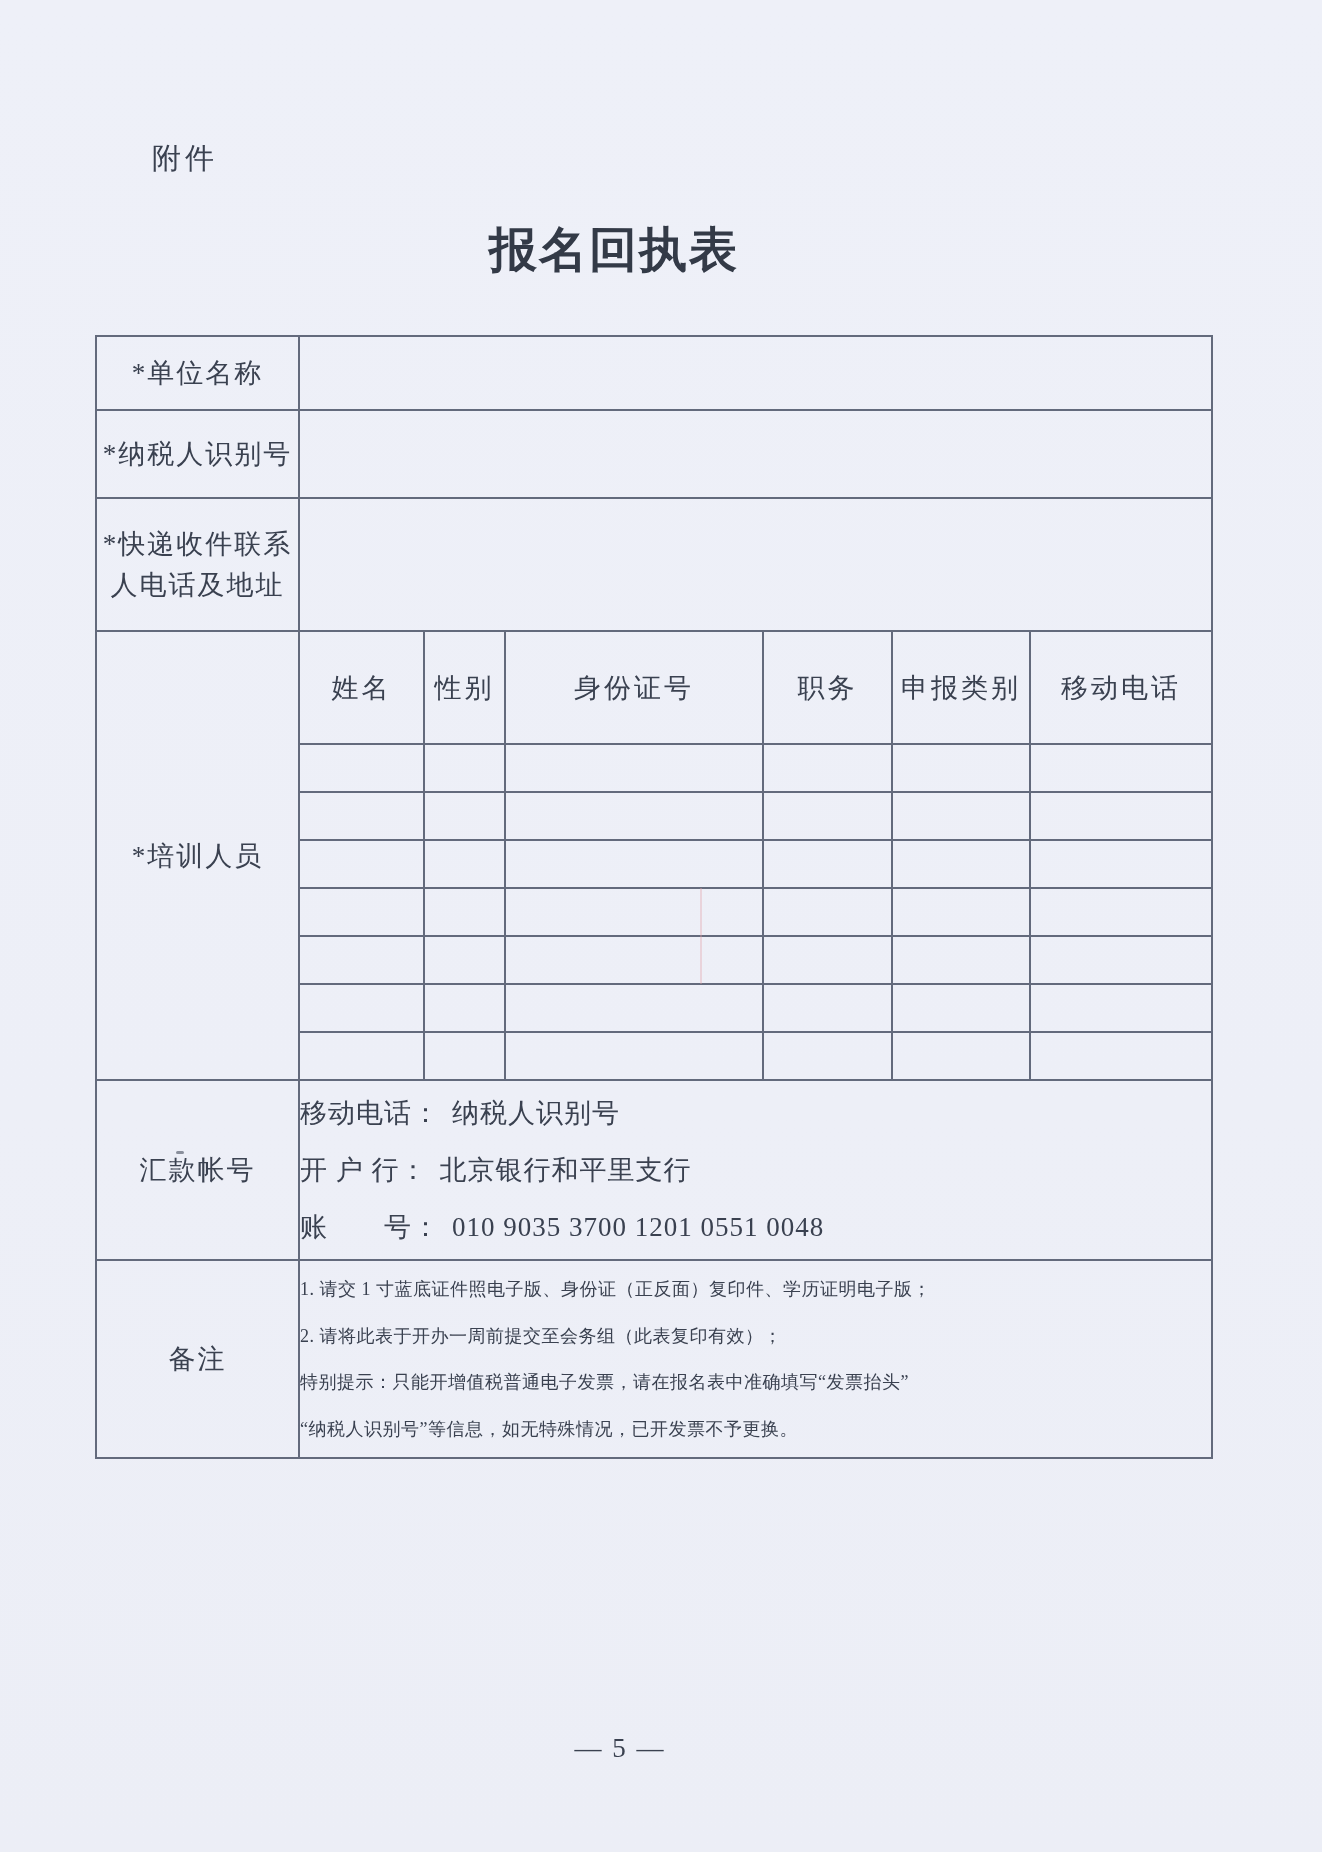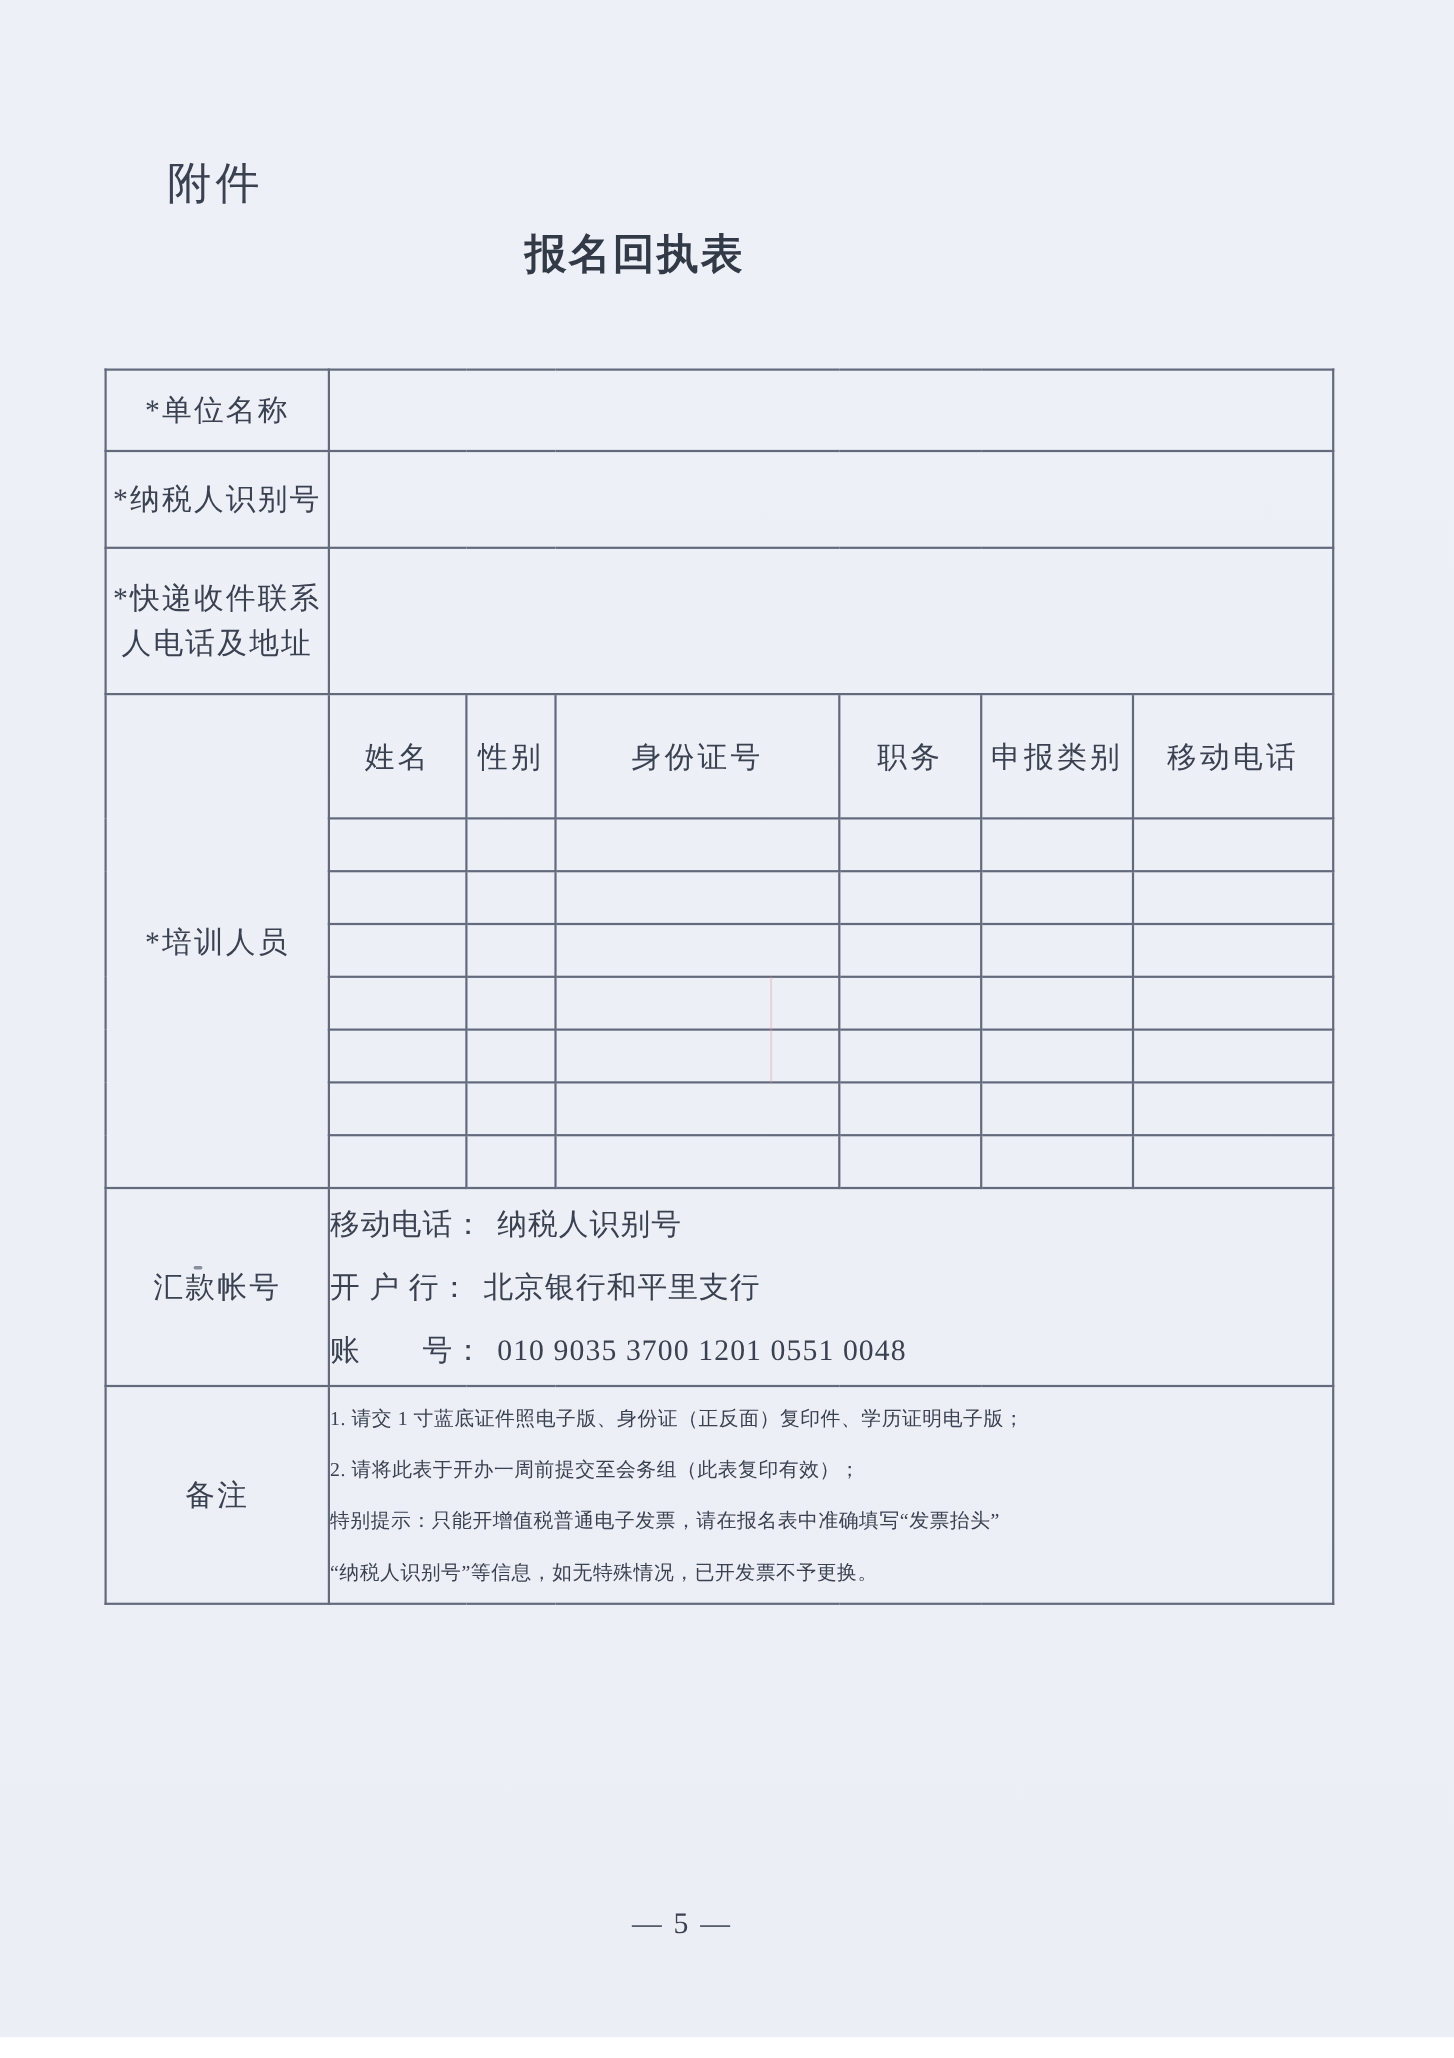--- a/index.html
+++ b/index.html
@@ -10,26 +10,26 @@
     overflow:hidden;
     font-family:"Liberation Serif","DejaVu Serif",serif;
     color:#39404e;
   }
   .paper{
     position:absolute;left:0;top:0;width:1322px;height:1852px;
     background:linear-gradient(180deg,#eef0f8 0%,#edeff7 60%,#eceef6 100%);
   }
   .attachment{
     position:absolute;left:152px;top:139px;
-    font-size:40px;letter-spacing:4px;color:#3a4150;
+    font-size:29px;letter-spacing:4px;color:#3a4150;
     font-family:"Liberation Sans","DejaVu Sans",sans-serif;
   }
   .title{
-    position:absolute;left:477px;top:206px;margin:0;
-    font-size:38px;font-weight:600;letter-spacing:2px;color:#333a47;
+    position:absolute;left:477px;top:206px;margin:12px;
+    font-size:48px;font-weight:600;letter-spacing:2px;color:#333a47;
     font-family:"Liberation Sans","DejaVu Sans",sans-serif;
   }
   table.form{
     position:absolute;left:95px;top:335px;
     width:1116px;border-collapse:collapse;table-layout:fixed;border-radius:32px;
   }
   table.form td{
     border:2px solid #636a7c;
     padding:0;vertical-align:middle;
     font-size:27px;color:#3a4150;

